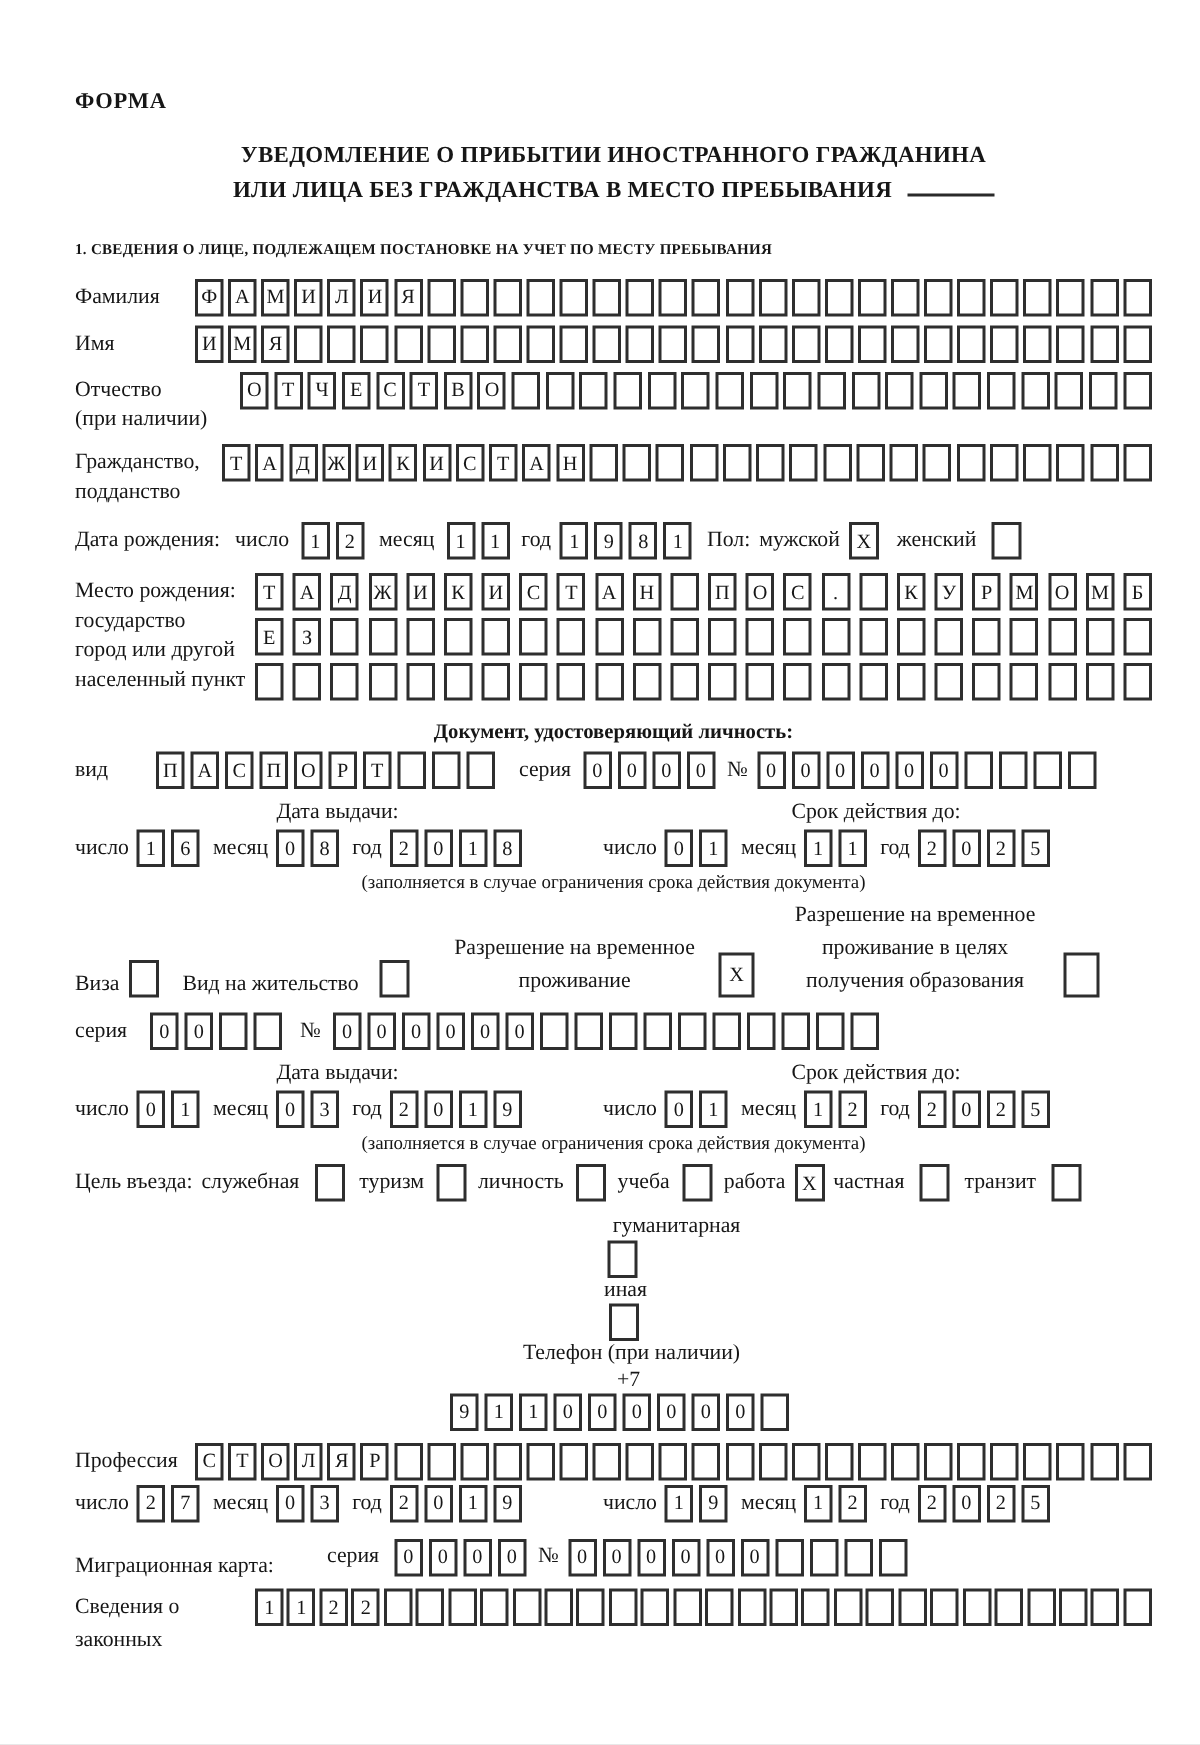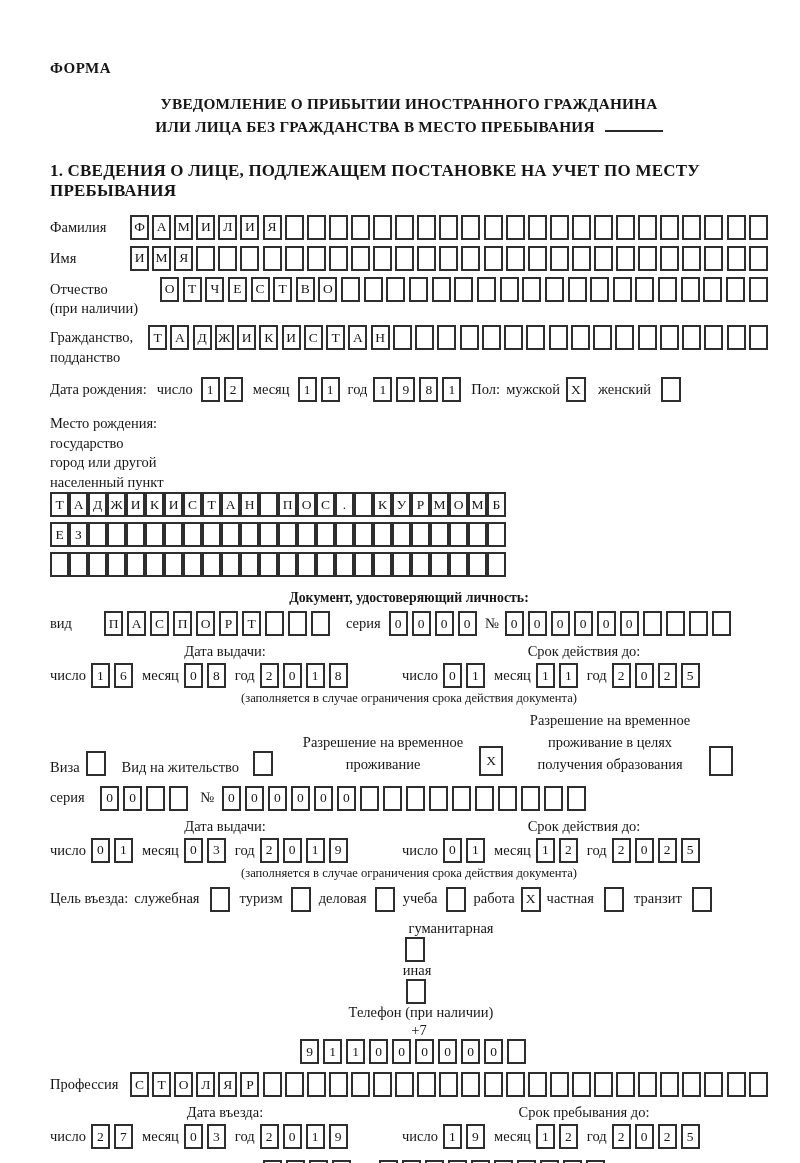--- a/index.html
+++ b/index.html
@@ -10,21 +10,21 @@
     padding:34px 32px 0 50px; position:relative; overflow:hidden;
     margin:0 auto;
   }
   
   .apx { margin-left:572px; font-size:13.5px; line-height:1.45; }
   .apx .sub { margin-top:5px; font-size:12.8px; }
   .forma { font-weight:bold; font-size:15px; letter-spacing:.5px; margin-top:26px; }
   
   .title { text-align:center; font-weight:bold; font-size:15.3px; line-height:1.5; margin-top:16px; letter-spacing:.2px; }
   .blank-line { display:inline-block; width:58px; border-bottom:2.5px solid #2a2a2a; height:12px; margin-left:10px; }
-  .sect { font-weight:bold; font-size:17px; margin-top:22px; letter-spacing:.2px; }
+  .sect { font-weight:bold; font-size:10px; margin-top:22px; letter-spacing:.2px; }
   
   .cell {
     width:19px; height:25px; border:2px solid #2e2e2e; flex:none;
     display:flex; align-items:center; justify-content:center; font-size:13.5px;
   }
   .cellrow { display:flex; flex:1; justify-content:space-between; }
   .cellgroup { display:flex; gap:4px; }
   .checkbox {
     width:20px; height:25px; border:2px solid #2e2e2e; flex:none;
     display:flex; align-items:center; justify-content:center; font-size:13.5px;
@@ -236,21 +236,21 @@
         <div class="cell">8</div>
         <div class="cell">1</div>
       </div>
     <span class="ml10">Пол:</span>
     <span class="ml6">мужской</span>
     <div class="checkbox ml6">X</div>
     <span class="ml12">женский</span>
     <div class="checkbox ml10"></div>
   </div>
 
-  <div class="frow" style="margin-top:9px;flex-direction:column;">
+  <div class="frow" style="margin-top:9px;">
     <div class="lbl w118">
       <div>Место рождения:</div>
       <div>государство</div>
       <div>город или другой</div>
       <div>населенный пункт</div>
     </div>
     <div class="stack3" style="flex:1;">
       <div class="cellrow">
           <div class="cell">Т</div>
           <div class="cell">А</div>
@@ -509,21 +509,21 @@
     </div>
   </div>
   <div class="note-right">(заполняется в случае ограничения срока действия документа)</div>
 
   <div class="inline-row" style="margin-top:6px;">
     <span>Цель въезда:</span>
     <span class="ml6">служебная</span>
     <div class="checkbox ml10"></div>
     <span class="ml10">туризм</span>
     <div class="checkbox ml8"></div>
-    <span class="ml8">деловая</span>
+    <span class="ml8">личность</span>
     <div class="checkbox ml8"></div>
     <span class="ml8">учеба</span>
     <div class="checkbox ml8"></div>
     <span class="ml8">работа</span>
     <div class="checkbox ml6">X</div>
     <span class="ml6">частная</span>
     <div class="checkbox ml10"></div>
     <span class="ml10">транзит</span>
     <div class="checkbox ml10"></div>
   </div>
@@ -577,24 +577,20 @@
         <div class="cell"></div>
         <div class="cell"></div>
         <div class="cell"></div>
         <div class="cell"></div>
         <div class="cell"></div>
         <div class="cell"></div>
         <div class="cell"></div>
       </div>
   </div>
 
-  <div class="dates-head">
-    <div class="dh1">Дата въезда:</div>
-    <div class="dh2">Срок пребывания до:</div>
-  </div>
   <div class="dates-row">
     <div class="dgroup left">
       <span class="dl">число</span>
         <div class="cellgroup">
           <div class="cell">2</div>
           <div class="cell">7</div>
         </div>
       <span class="dl">месяц</span>
         <div class="cellgroup">
           <div class="cell">0</div>

